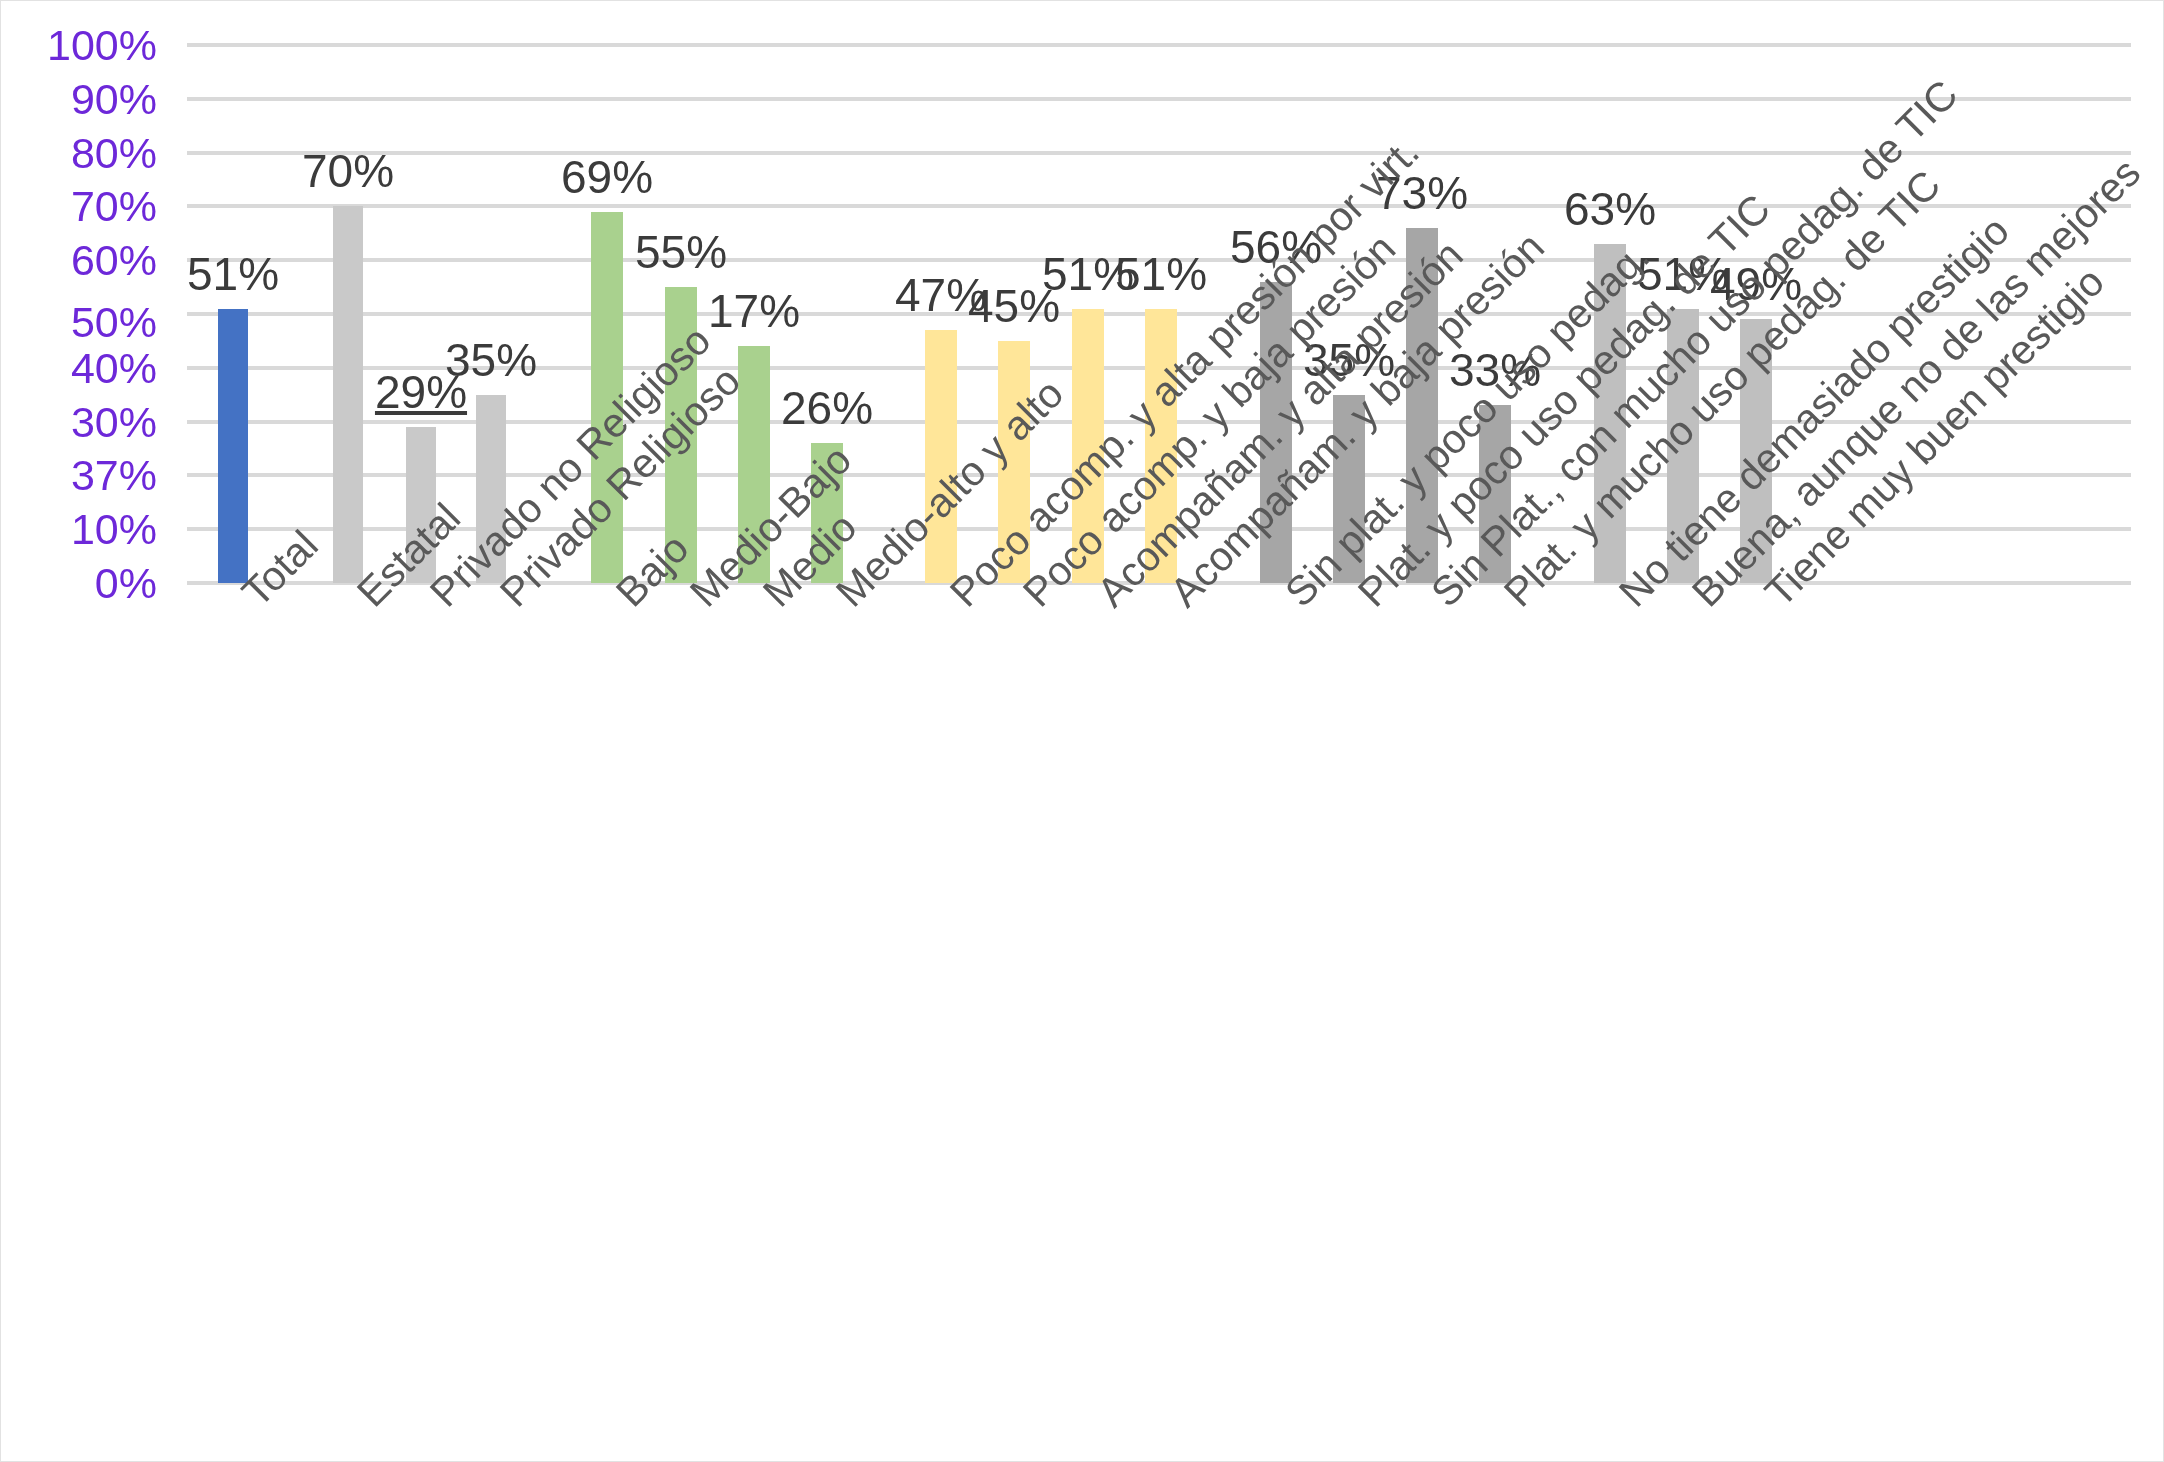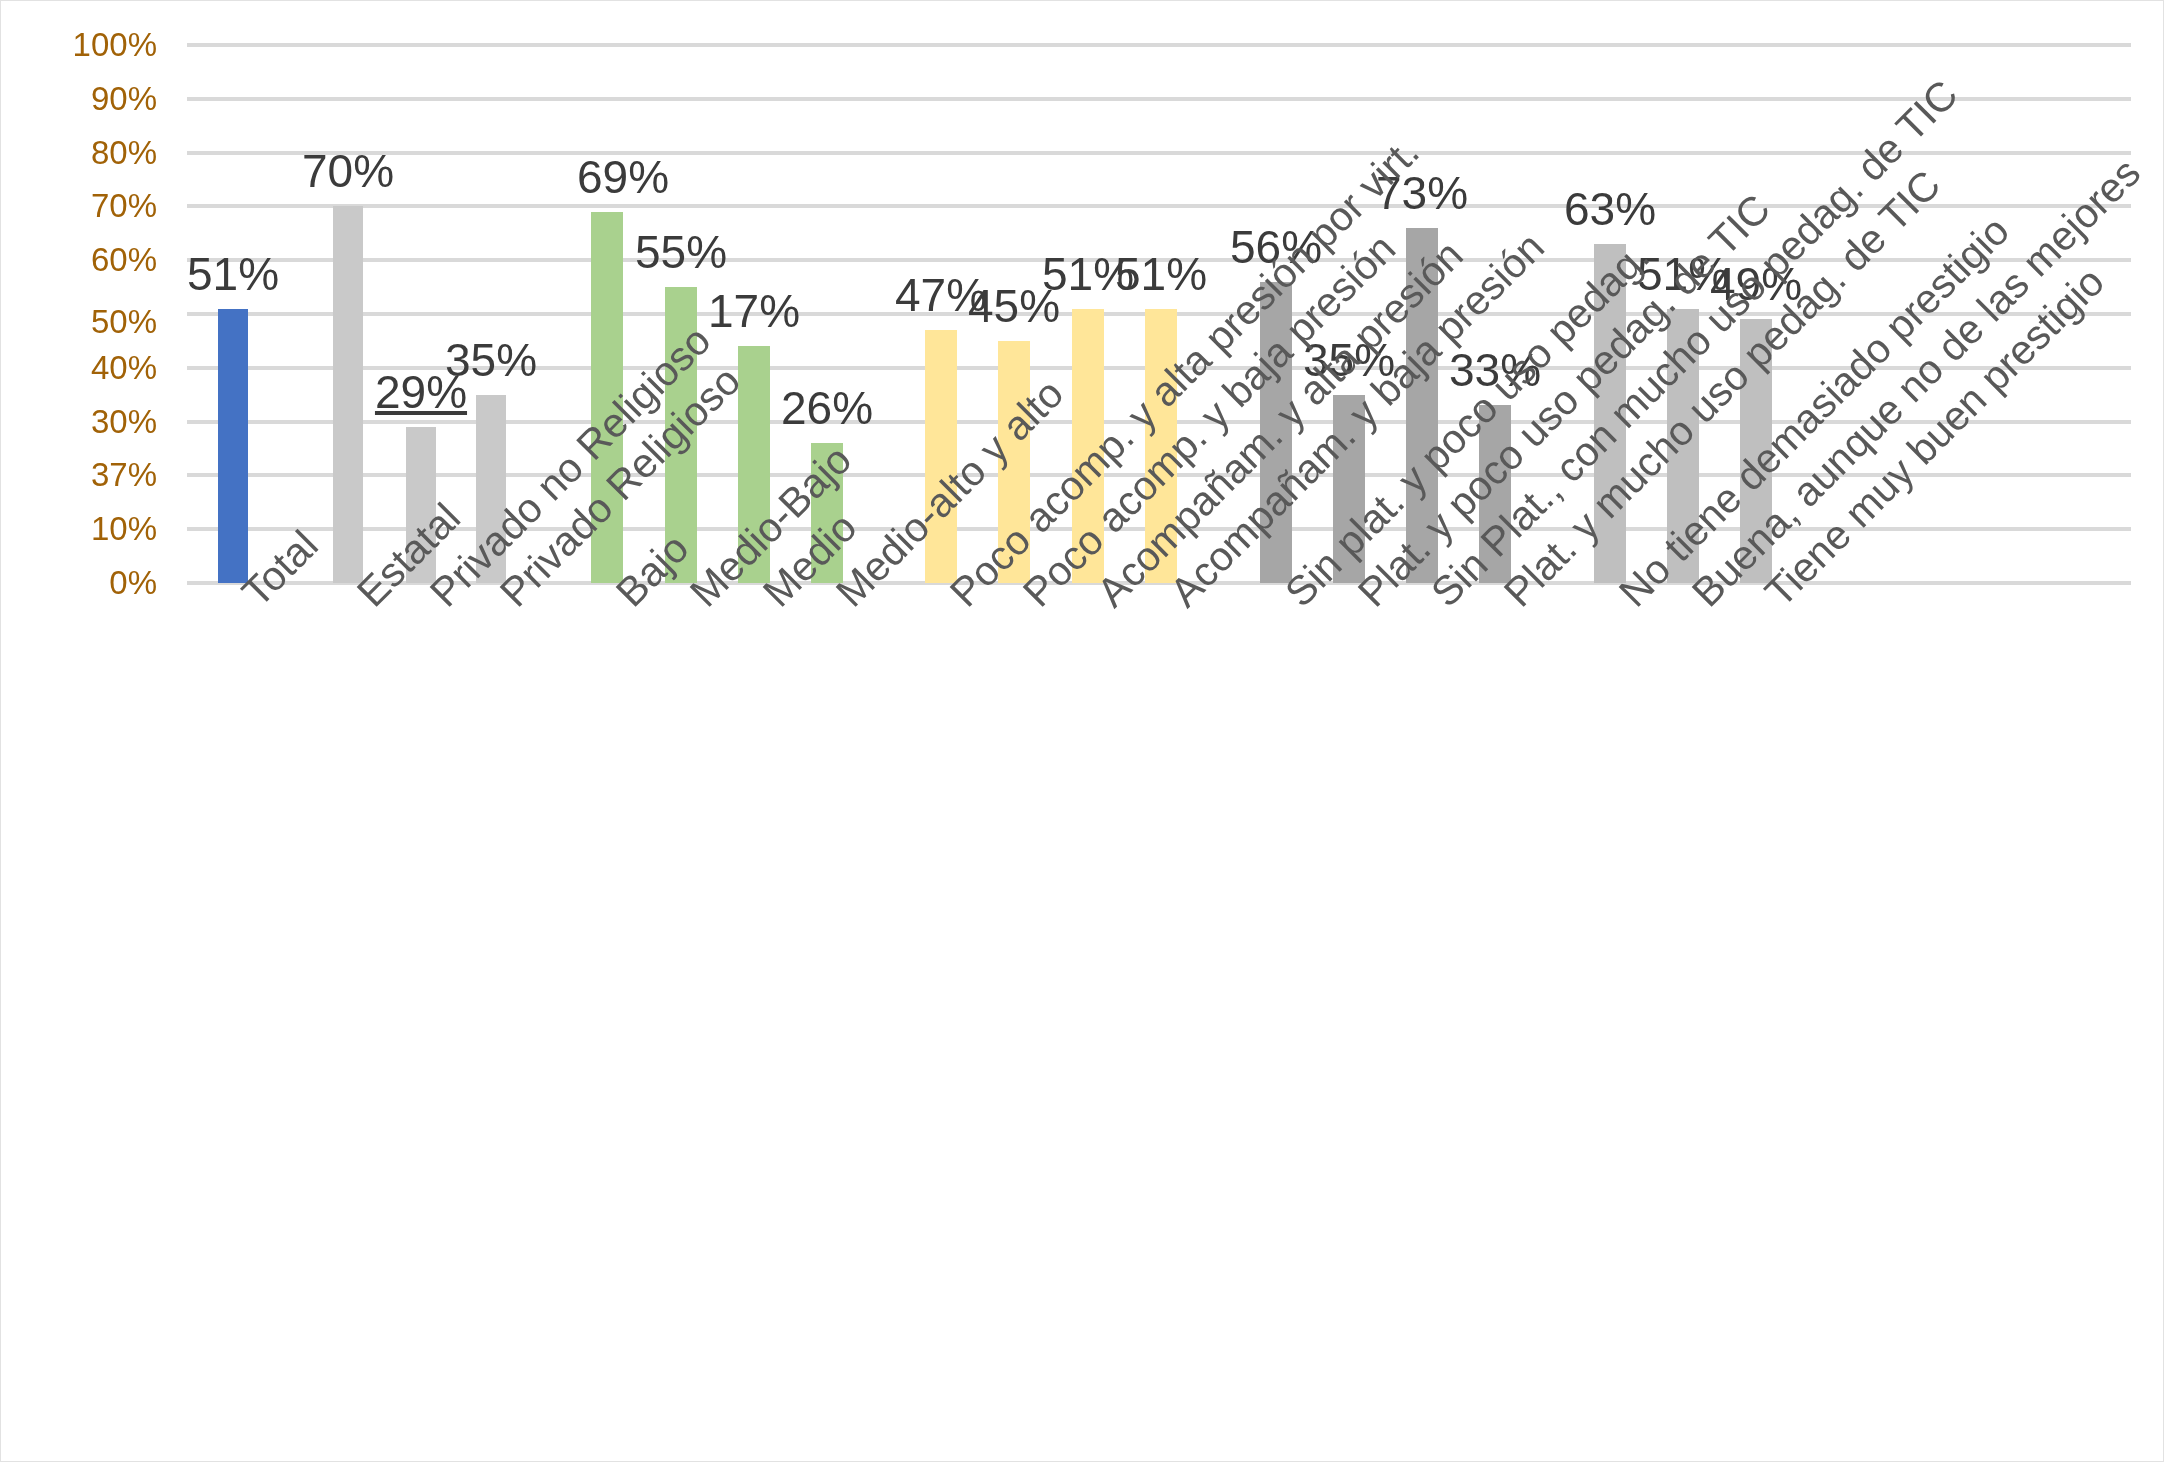--- a/index.html
+++ b/index.html
@@ -45,22 +45,22 @@
     position: absolute;
     left: 0px;
     top: 44px;
     width: 170px;
     height: 538px;
   }
   .ytick {
     position: absolute;
     right: 14px;
     transform: translateY(-50%);
-    font-size: 33px;
-    color: #a16207;
+    font-size: 43px;
+    color: #6d28d9;
     letter-spacing: 0px;
     white-space: nowrap;
   }
 
   
   .bar {
     position: absolute;
     bottom: 0;
   }
   .bar-label {
@@ -143,21 +143,21 @@
         <div class="bar" style="left: 1292px; width: 32px; height: 177.54px; background: rgb(166, 166, 166);"></div>
         <div class="bar" style="left: 1407px; width: 32px; height: 338.94px; background: rgb(191, 191, 191);"></div>
         <div class="bar" style="left: 1480px; width: 32px; height: 274.38px; background: rgb(191, 191, 191);"></div>
         <div class="bar" style="left: 1553px; width: 32px; height: 263.62px; background: rgb(191, 191, 191);"></div>
       </div>
     <div id="bar-labels">
         <div class="bar-label" style="left: 46px; top: 201.62px;">51%</div>
         <div class="bar-label" style="left: 161px; top: 99.4px;">70%</div>
         <div class="bar-label" style="left: 234px; top: 319.98px; text-decoration: underline;">29%</div>
         <div class="bar-label" style="left: 304px; top: 287.7px;">35%</div>
-        <div class="bar-label" style="left: 420px; top: 104.78px; margin-left: 16px;">69%</div>
+        <div class="bar-label" style="left: 420px; top: 104.78px;">69%</div>
         <div class="bar-label" style="left: 494px; top: 180.1px;">55%</div>
         <div class="bar-label" style="left: 567px; top: 239.28px;">17%</div>
         <div class="bar-label" style="left: 640px; top: 336.12px;">26%</div>
         <div class="bar-label" style="left: 754px; top: 223.14px;">47%</div>
         <div class="bar-label" style="left: 827px; top: 233.9px;">45%</div>
         <div class="bar-label" style="left: 901px; top: 201.62px;">51%</div>
         <div class="bar-label" style="left: 974px; top: 201.62px;">51%</div>
         <div class="bar-label" style="left: 1089px; top: 174.72px;">56%</div>
         <div class="bar-label" style="left: 1162px; top: 287.7px;">35%</div>
         <div class="bar-label" style="left: 1235px; top: 120.92px;">73%</div>

